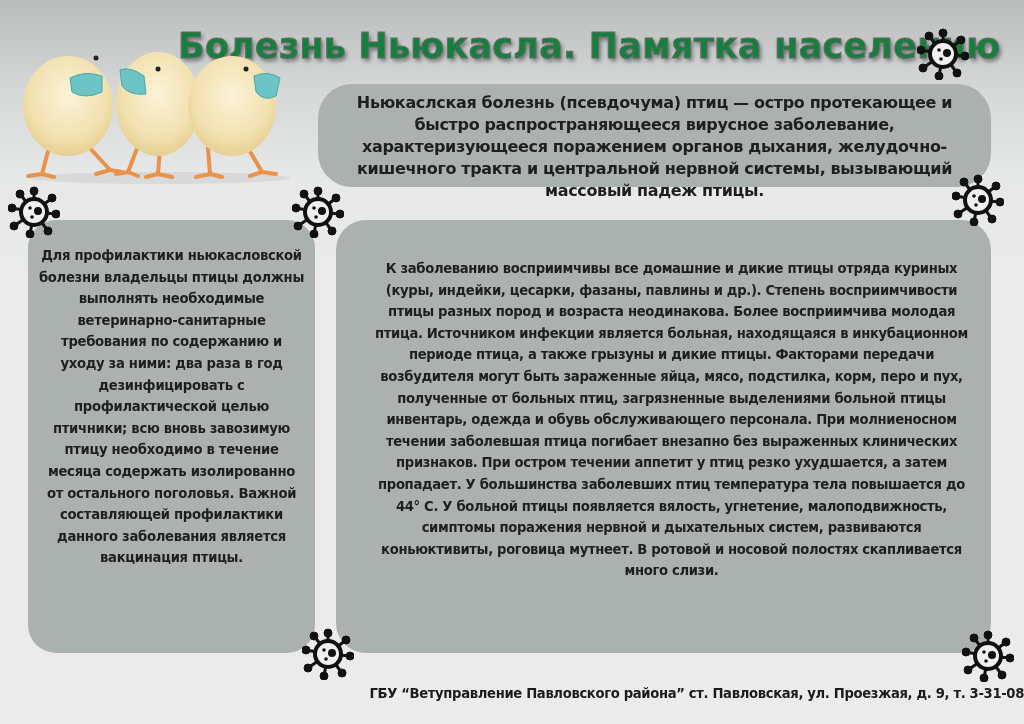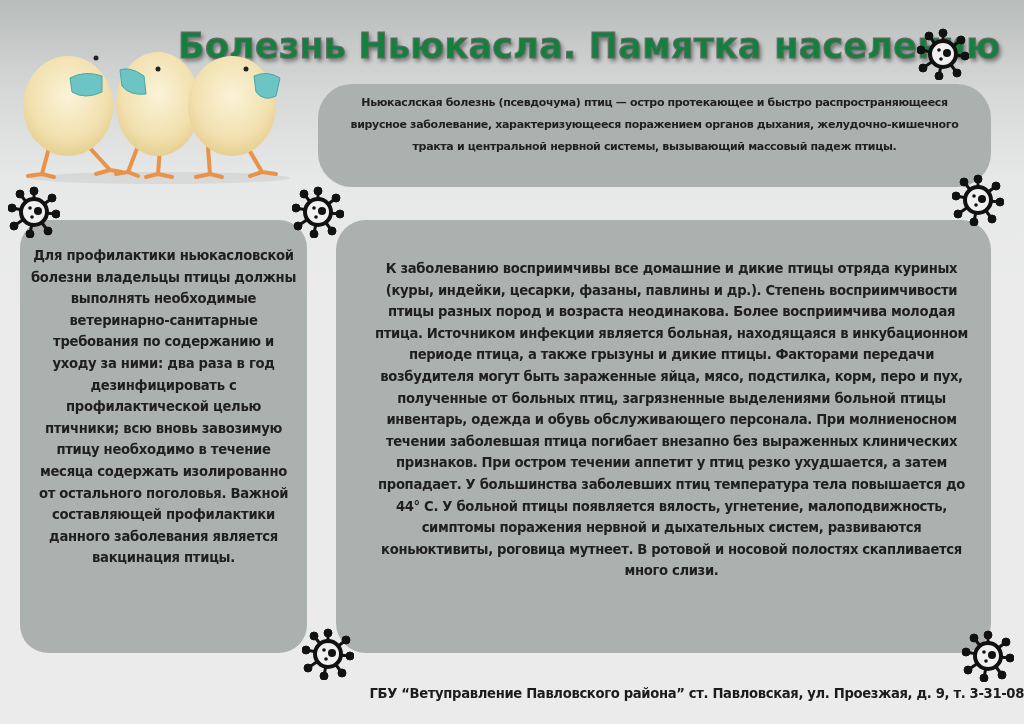--- a/index.html
+++ b/index.html
@@ -40,26 +40,26 @@
       line-height: 21.5px;
       display: flex;
       align-items: flex-start;
       justify-content: center;
     }
     .panel-top {
       left: 318px; top: 84px;
       width: 673px; height: 103px;
       border-radius: 34px;
       padding: 8px 14px 0 14px;
-      font-size: 11px;
+      font-size: 16px;
       line-height: 22px;
       letter-spacing: -0.35px;
     }
     .panel-left {
-      left: 20px; top: 220px;
+      left: 28px; top: 220px;
       width: 287px; height: 433px;
       border-radius: 28px;
       padding: 25px 10px 0 10px;
       font-size: 13.2px;
       line-height: 21.6px;
       letter-spacing: -0.3px;
     }
     .panel-main {
       left: 336px; top: 220px;
       width: 655px; height: 433px;

